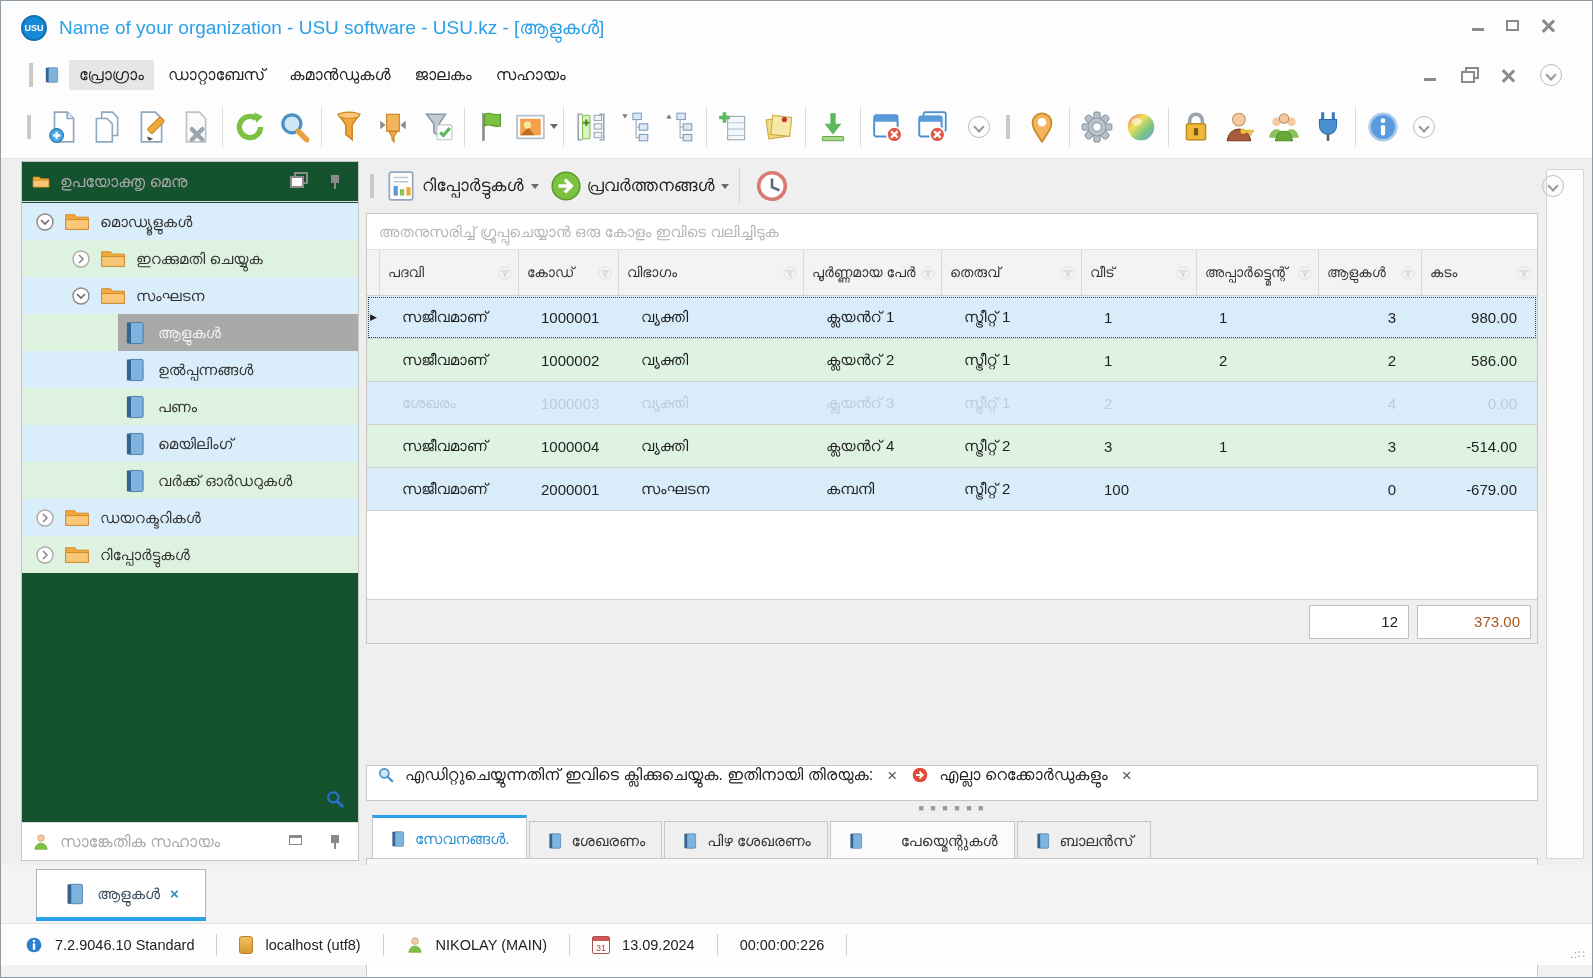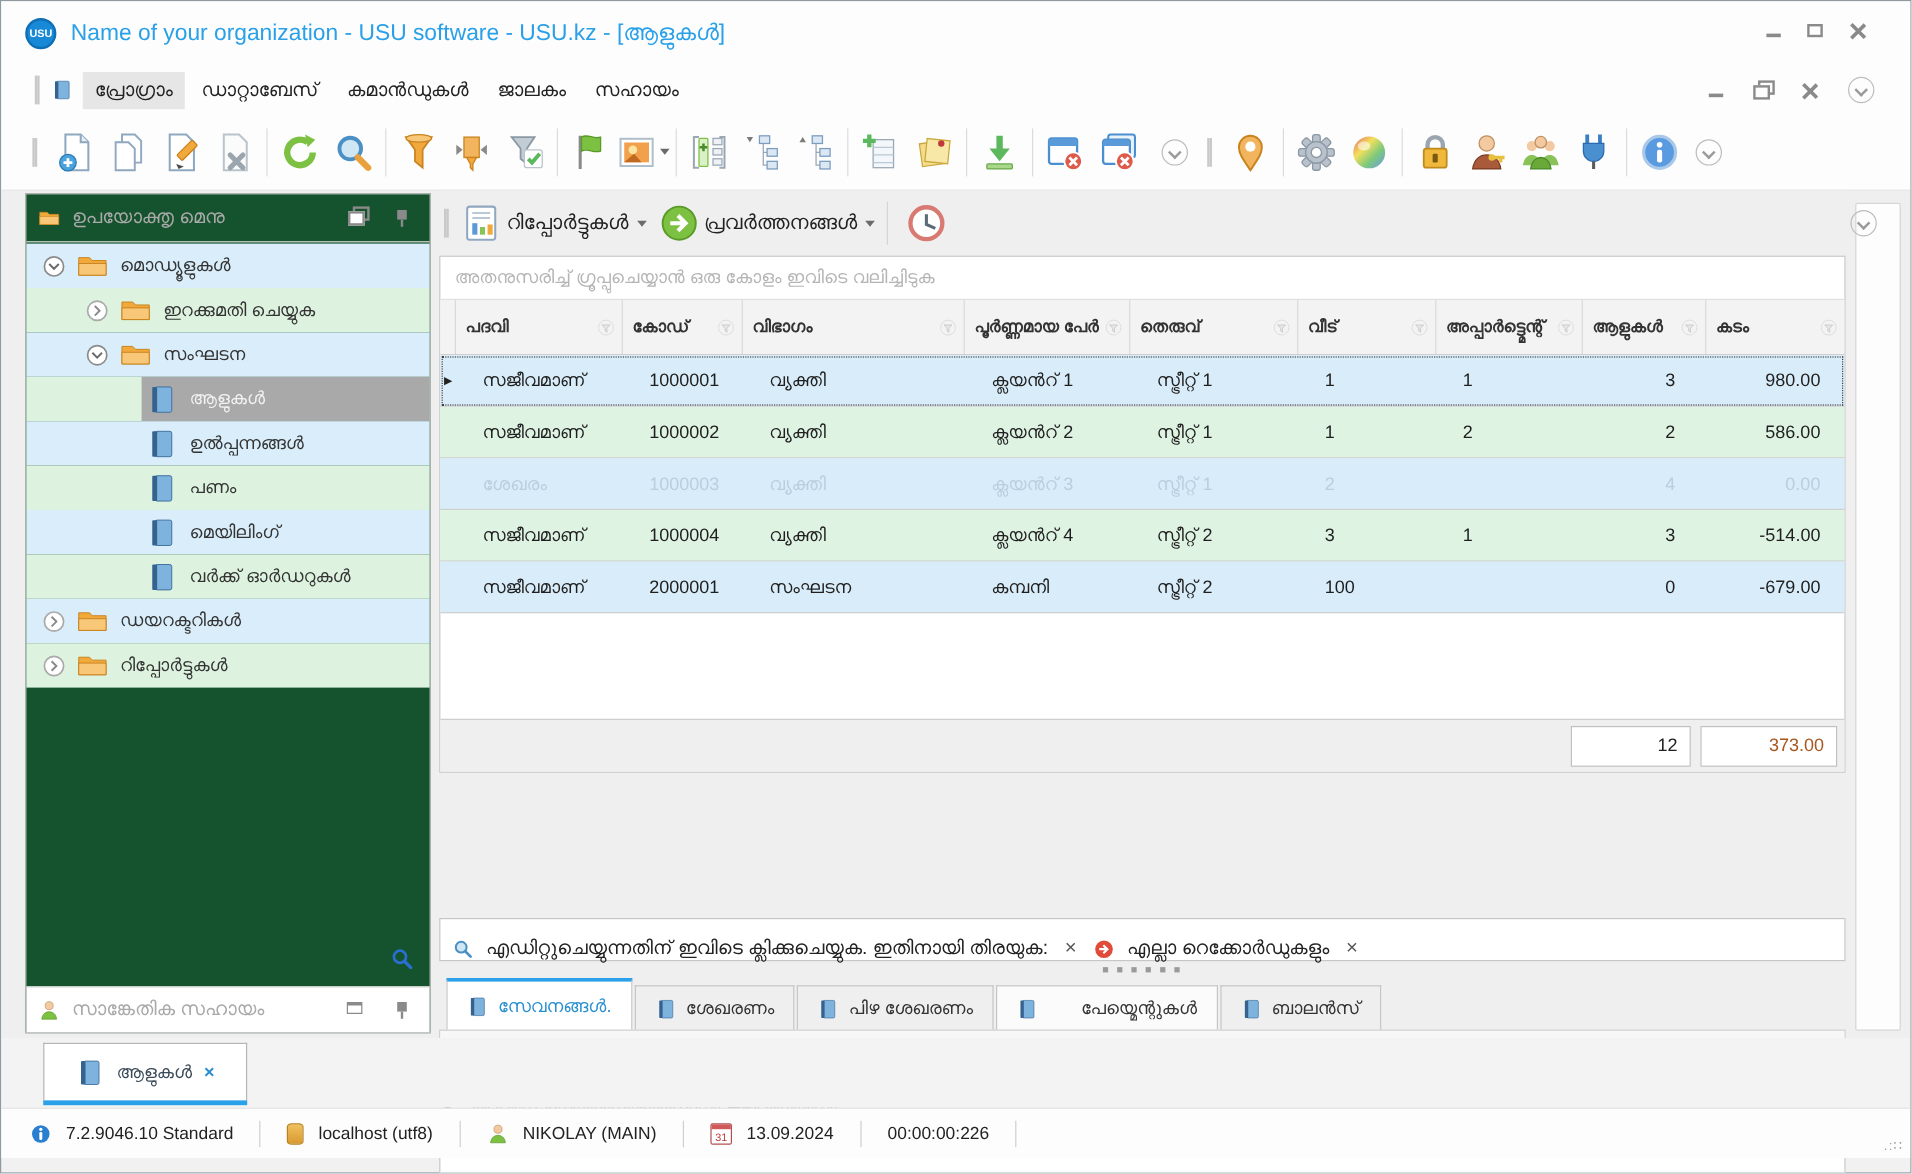--- a/index.html
+++ b/index.html
@@ -61,41 +61,41 @@
   .rightstrip { position:absolute; right:8px; top:10px; width:38px; height:690px; background:#fdfdfd; border:1px solid #d5d5d5; border-radius:2px; }
 
   .mainpanel { position:absolute; left:365px; top:0; width:1172px; height:706px; }
   .ribbon { height:54px; display:flex; align-items:center; background:#f0efef; padding-left:4px; }
   .ribbon .label { font-size:17px; color:#222; margin:0 4px; }
   .ribbon-sep { width:1px; height:36px; background:#d5d5d5; margin:0 10px; }
   .ribbon-chev { position:absolute; right:-22px; top:16px; }
 
   .gridbox { position:absolute; left:0; top:54px; width:1172px; height:431px; background:#fff; border:1px solid #c6c6c6; }
   .group-hint { height:36px; display:flex; align-items:center; padding-left:12px; color:#b5b5b5; font-size:15px; border-bottom:1px solid #e0e0e0; }
-  .thead { height:46px; display:flex; background:#f3f3f3; border-bottom:1px solid #cfcfcf;font-weight:bold; }
+  .thead { height:46px; display:flex; background:#f3f3f3; border-bottom:1px solid #cfcfcf; }
   .th { border-right:1px solid #d9d9d9; display:flex; align-items:center; padding:2px 4px 2px 8px; font-size:14px; color:#333; line-height:1.05; position:relative; }
   .th .txt { flex:1; white-space:normal; }
   .funnel { flex:none; opacity:.75; }
   .w-ind { width:13px; flex:none; border-right:1px solid #d9d9d9; }
   .w1{width:139px;flex:none;} .w2{width:100px;flex:none;} .w3{width:185px;flex:none;} .w4{width:138px;flex:none;}
   .w5{width:140px;flex:none;} .w6{width:115px;flex:none;} .w7{width:122px;flex:none;} .w8{width:103px;flex:none;} .w9{flex:1;}
   .trowg { height:43px; display:flex; font-size:15px; color:#1f1f1f; border-bottom:1px solid #cfcfcf; }
   .r-blue { background:#d8ecf9; } .r-green { background:#dff3e3; }
   .r-dim { color:#b9cfdd; }
   .r-selected { outline:1px dotted #444; outline-offset:-2px; }
   .td { display:flex; align-items:center; padding-left:22px; }
   .td.num-r { justify-content:flex-end; padding-right:20px; padding-left:4px; }
   .td.ppl { justify-content:flex-end; padding-right:26px; padding-left:4px; }
   .rowmark { width:13px; flex:none; display:flex; align-items:center; justify-content:center; font-size:9px; color:#222; }
   .summary { position:absolute; left:0; bottom:0; width:100%; height:44px; background:#f0efef; border-top:1px solid #cfcfcf; display:flex; align-items:center; justify-content:flex-end; gap:8px; padding-right:6px; }
   .sumbox { height:34px; background:#fff; border:1px solid #c0c0c0; display:flex; align-items:center; justify-content:flex-end; padding-right:10px; font-size:15px; }
   .sumbox.people { width:100px; color:#1f1f1f; }
   .sumbox.debt { width:114px; color:#a8571e; }
 
-  .filterbar { position:absolute; left:0; top:606px; width:1172px; height:36px; background:#fff; border:1px solid #c6c6c6; display:flex; align-items:flex-end; padding-left:10px; font-size:16px; color:#222; gap:10px; }
+  .filterbar { position:absolute; left:0; top:606px; width:1172px; height:36px; background:#fff; border:1px solid #c6c6c6; display:flex; align-items:flex-start; padding-left:10px; font-size:16px; color:#222; gap:10px; }
   .fb-x { color:#555; font-size:17px; padding:0 4px; }
 
   .splitdots { position:absolute; left:0; top:642px; width:1172px; height:14px; display:flex; align-items:center; justify-content:center; color:#9a9a9a; font-size:9px; letter-spacing:2px; }
 
   .dtabs { position:absolute; left:6px; top:656px; display:flex; align-items:flex-end; height:44px; }
   .dtab { height:38px; display:flex; align-items:center; gap:8px; padding:0 16px; border:1px solid #c6c6c6; border-bottom:none; background:#f0efef; font-size:15px; color:#333; margin-right:2px; }
   .dtab.active { height:44px; background:#fff; border-top:3px solid #2aa1e8; color:#2a8fd0; }
   .dtab.hot { background:#fbfbfb;gap:36px; }
 
   .subgrid { position:absolute; left:0; top:699px; width:1172px; height:166px; background:#fff; border:1px solid #c6c6c6; }

